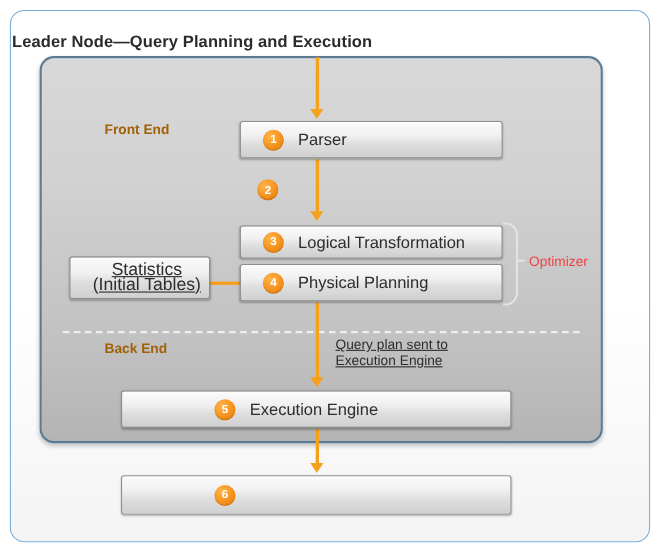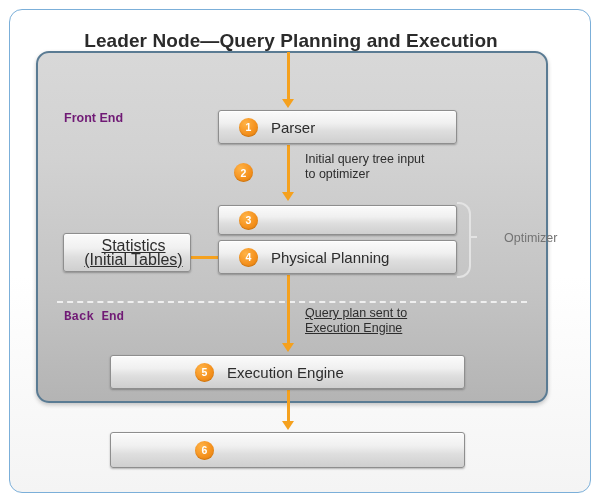--- a/index.html
+++ b/index.html
@@ -16,42 +16,43 @@
     position:absolute;left:9px;top:9px;width:582px;height:484px;
     border:1.5px solid #7bafd9;
     border-radius:13px;
     background:linear-gradient(180deg,#ffffff 0%,#ffffff 55%,#f4f4f4 100%);
     box-sizing:border-box;
   }
 
   
   .title{
     position:absolute;left:0;top:30px;width:582px;
-    text-align:center;
-    font-size:19px;font-weight:bold;color:#2b2b2b;
+    text-align:left;
+    font-size:15px;font-weight:bold;color:#2b2b2b;
     letter-spacing:.1px;
+    padding-left:11px;
   }
 
   
   .inner-panel{
     position:absolute;left:36px;top:51px;width:512px;height:352px;
     border:2px solid #5a7b93;
     border-radius:13px;
     background:linear-gradient(180deg,#d8d8d8 0%,#d2d2d2 30%,#c3c3c3 70%,#b4b4b4 100%);
     box-sizing:border-box;
     box-shadow:0 2px 4px rgba(0,0,0,.22);
   }
 
   
   .section-label{
     position:absolute;
-    font-size:12.5px;font-weight:bold;color:#701a75;
+    font-size:12.5px;font-weight:bold;color:#a16207;margin-left:31px;
   }
   .lbl-front{left:64px;top:111px;}
-  .lbl-back{left:64px;top:310px;font-family:Liberation Mono, monospace;}
+  .lbl-back{left:64px;top:310px;}
 
   
   .divider{
     position:absolute;left:57px;top:301px;width:470px;height:0;
     border-top:2px dashed #efefef;
   }
 
   
   .box{
     position:absolute;
@@ -100,22 +101,22 @@
   .opt-bracket{
     position:absolute;left:457px;top:202px;width:14px;height:76px;
     border:2px solid #e3e3e3;border-left:none;
     border-radius:0 12px 12px 0;
     box-sizing:border-box;
   }
   .opt-nub{
     position:absolute;left:469px;top:236px;width:8px;height:2px;background:#e3e3e3;
   }
   .opt-label{
-    position:absolute;left:504px;top:231px;
-    font-size:12.5px;color:#737373;
+    position:absolute;left:481px;top:231px;
+    font-size:12.5px;color:#ef4444;
   }
 
   
   .arrow-stem{
     position:absolute;width:3px;background:#f5a11e;
   }
   .arrow-head{
     position:absolute;width:0;height:0;
     border-left:6px solid transparent;
     border-right:6px solid transparent;
@@ -181,36 +182,35 @@
   <div class="arrow-stem" id="stem-2"></div>
   <div class="arrow-head" id="head-2"></div>
 
   <div class="arrow-stem" id="stem-3"></div>
   <div class="arrow-head" id="head-3"></div>
 
   <div id="stats-connector"></div>
 
   <div class="free-badge" id="badge-2">2</div>
 
-  <div class="annotation" id="anno-1">Initial query tree input
-to optimizer</div>
   <div class="annotation" id="anno-2">Query plan sent to
 Execution Engine</div>
 
   <div class="opt-bracket"></div>
   <div class="opt-nub"></div>
   <div class="opt-label">Optimizer</div>
 
   <div class="box" id="box-parser">
     <span class="badge">1</span>
     <span class="box-label">Parser</span>
   </div>
 
   <div class="box" id="box-logical">
     <span class="badge">3</span>
+    <span class="box-label">Logical Transformation</span>
   </div>
 
   <div class="box" id="box-physical">
     <span class="badge">4</span>
     <span class="box-label">Physical Planning</span>
   </div>
 
   <div class="box" id="box-execution">
     <span class="badge">5</span>
     <span class="box-label">Execution Engine</span>

